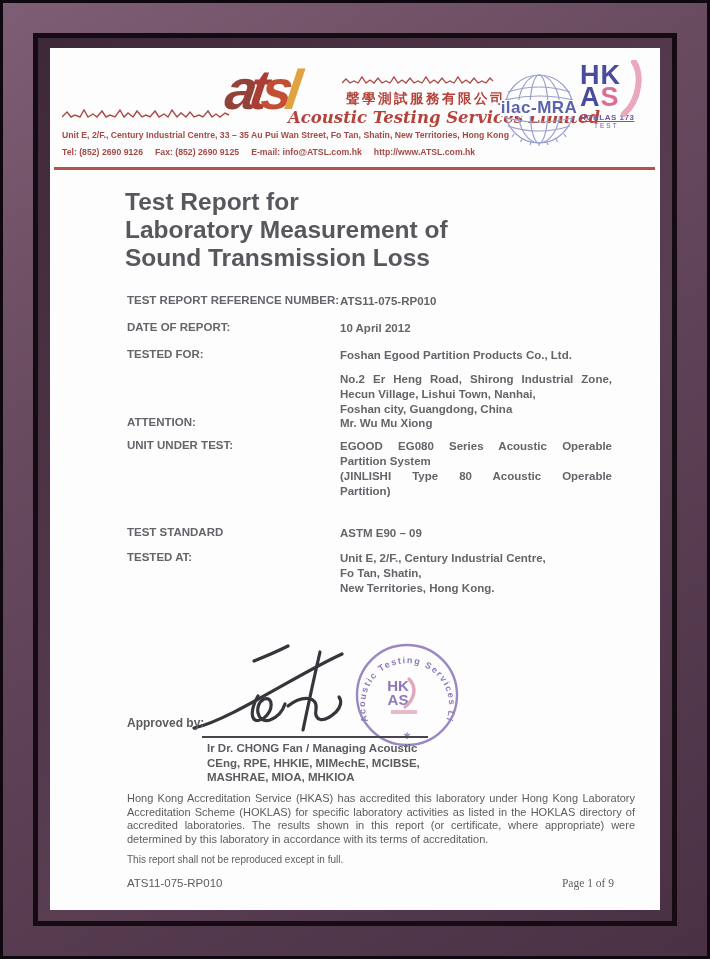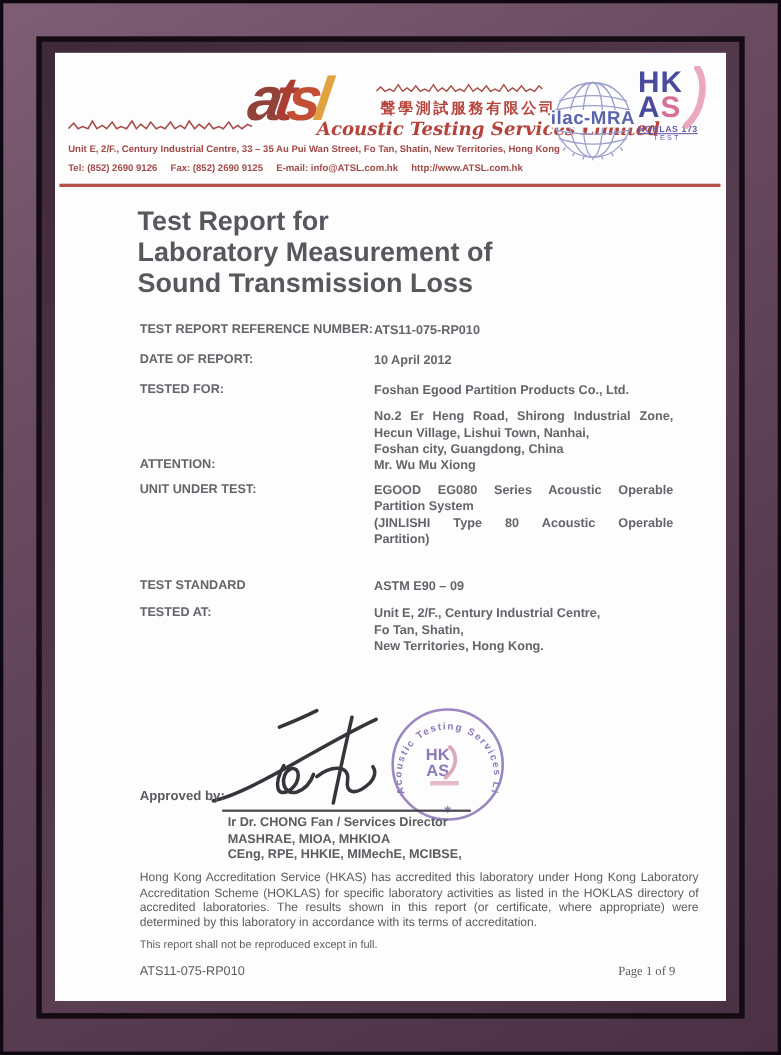--- a/index.html
+++ b/index.html
@@ -195,23 +195,23 @@
         <path d="M4,88 C40,80 104,36 152,14"></path>
         <path d="M68,56 C58,74 62,86 74,78 C84,70 83,56 74,59 C64,64 66,84 80,80 C88,77 93,70 95,64"></path>
         <path d="M130,12 C124,38 118,66 113,90"></path>
         <path d="M98,66 C112,55 128,56 126,69 C124,81 133,84 146,72 C151,67 152,61 149,57"></path>
       </g>
     </svg>
 
     <div class="approved">Approved by:</div>
     <div class="sig-line"></div>
     <div class="sig-name">
-      <div>Ir Dr. CHONG Fan / Services Director</div>
+      <div>Ir Dr. CHONG Fan / Managing Acoustic</div>
+      <div>CEng, RPE, HHKIE, MIMechE, MCIBSE,</div>
       <div>MASHRAE, MIOA, MHKIOA</div>
-      <div>CEng, RPE, HHKIE, MIMechE, MCIBSE,</div>
     </div>
 
     <div class="accred">Hong Kong Accreditation Service (HKAS) has accredited this laboratory under Hong Kong Laboratory Accreditation Scheme (HOKLAS) for specific laboratory activities as listed in the HOKLAS directory of accredited laboratories. The results shown in this report (or certificate, where appropriate) were determined by this laboratory in accordance with its terms of accreditation.</div>
     <div class="no-repro">This report shall not be reproduced except in full.</div>
     <div class="foot-ref">ATS11-075-RP010</div>
     <div class="foot-page">Page 1 of 9</div>
 
   </div>
 </div>
 

